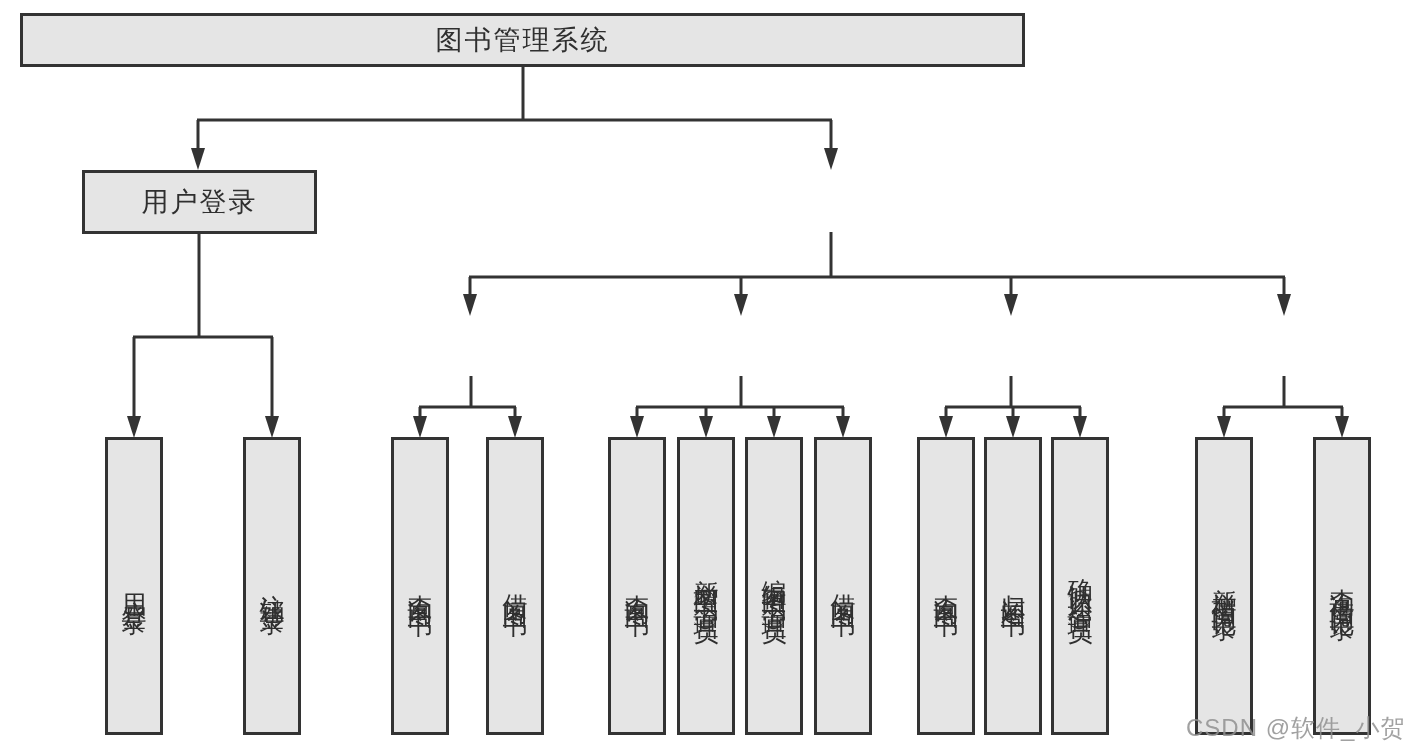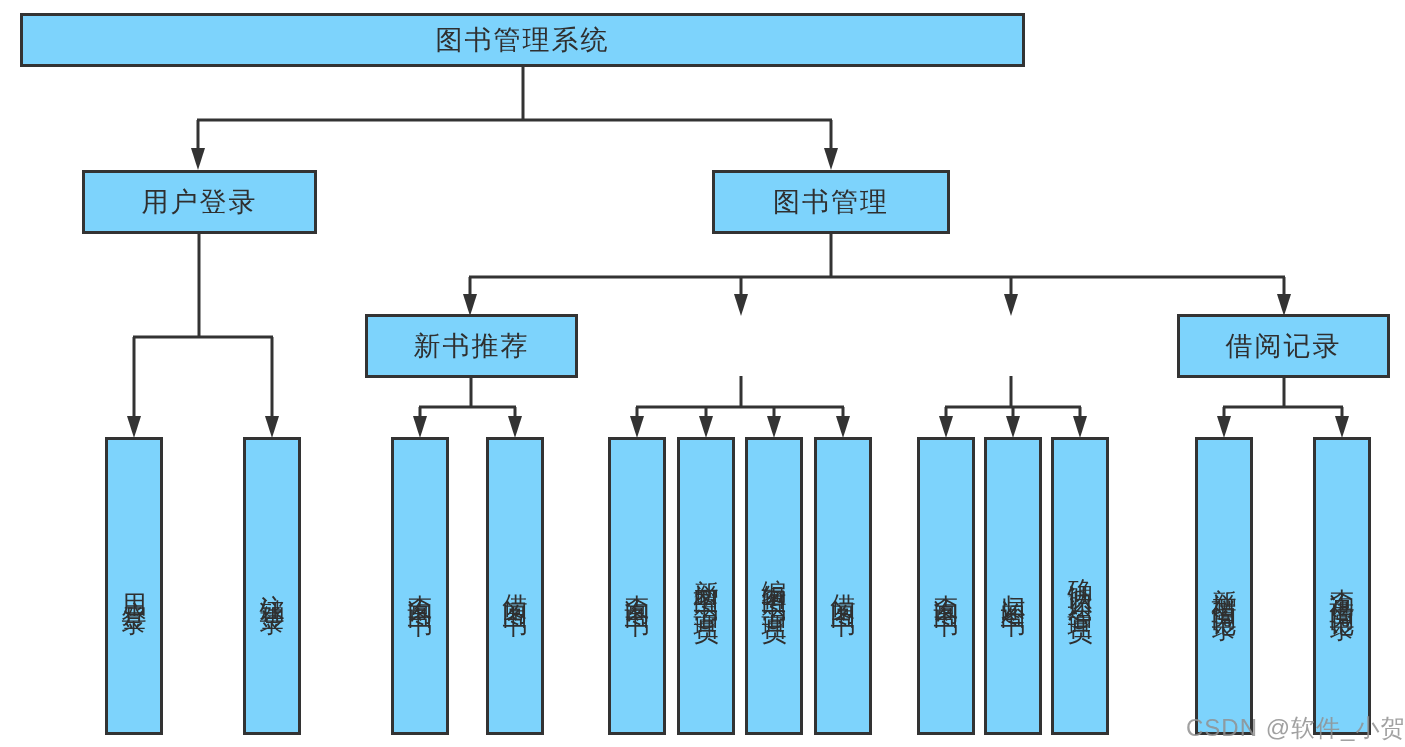--- a/index.html
+++ b/index.html
@@ -16,21 +16,21 @@
   svg.connectors {
     position: absolute;
     left: 0; top: 0;
     width: 1405px; height: 747px;
     z-index: 1;
   }
   svg.connectors line { stroke: #333333; stroke-width: 3; }
   svg.connectors polygon { fill: #333333; stroke: none; }
   .box {
     position: absolute;
-    background: #7dd3fc;
+    background: #e5e5e5;
     border: 3px solid #333333;
     box-sizing: border-box;
     display: flex;
     align-items: center;
     justify-content: center;
     z-index: 2;
   }
   .hlabel {
     font-size: 27px;
     letter-spacing: 2px;
@@ -138,30 +138,21 @@
     <polygon points="1335,416 1349,416 1342,438"></polygon>
   </svg>
 
   <div class="box n-root">
     <span class="hlabel">图书管理系统</span>
   </div>
 
   <div class="box n-login">
     <span class="hlabel">用户登录</span>
   </div>
-  <div class="box n-manage">
-    <span class="hlabel">图书管理</span>
-  </div>
 
-  <div class="box n-sec0">
-    <span class="hlabel">新书推荐</span>
-  </div>
-  <div class="box n-sec3">
-    <span class="hlabel">借阅记录</span>
-  </div>
 
   <div class="box leaf l-login0">
     <span class="vlabel">用户登录</span>
   </div>
   <div class="box leaf l-login1">
     <span class="vlabel">注销登录</span>
   </div>
 
   <div class="box leaf l-s0c0">
     <span class="vlabel">查询图书</span>

